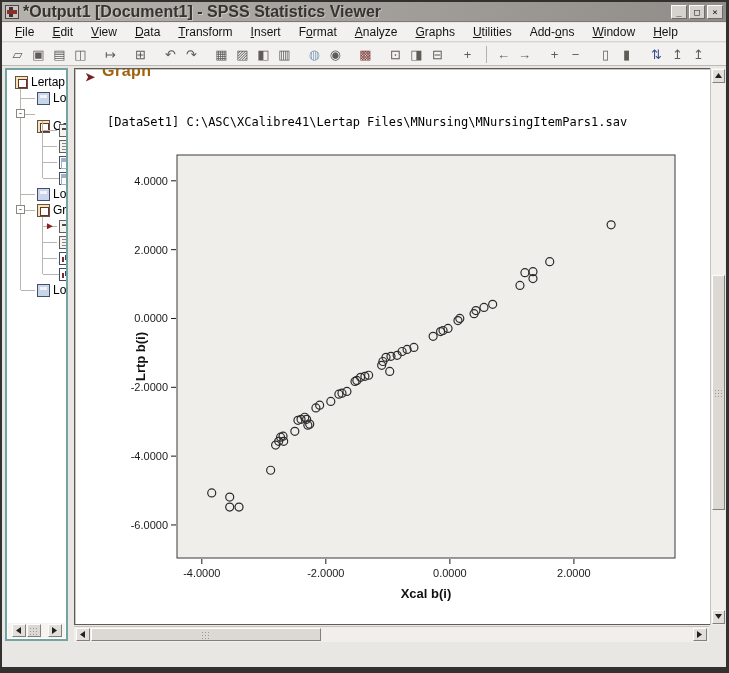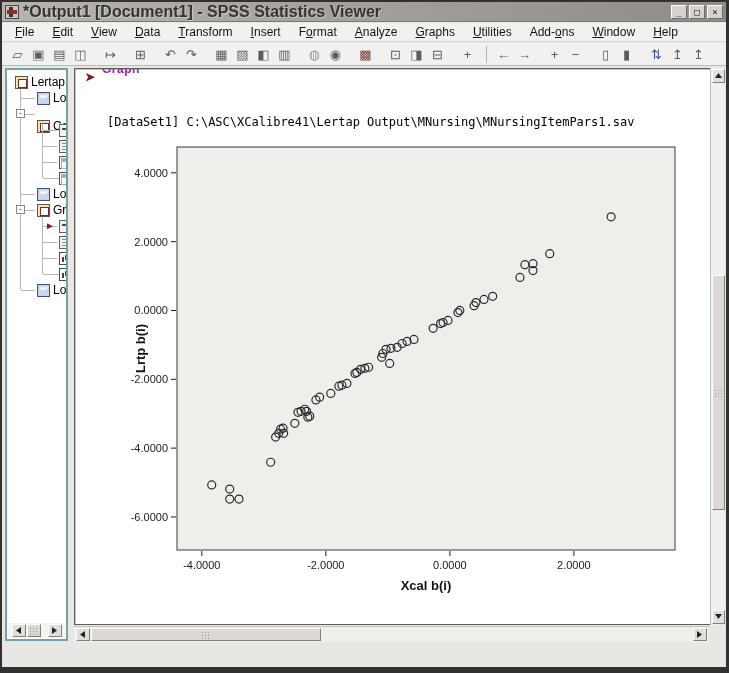--- a/index.html
+++ b/index.html
@@ -75,26 +75,26 @@
   .ticon.chart-icon::before { content:""; position:absolute; left:2px; bottom:2px; width:2px; height:5px; background:#7c2a26;
     box-shadow:3px -2px 0 #2a4a7c, 6px 1px 0 #4a7c2a; }
 
   .splitter { position:absolute; left:66px; top:0; width:6px; bottom:0; }
 
   
   .mainpane { position:absolute; left:72px; top:2px; width:640px; bottom:17px;
     background:#fff; border:1px solid #5f5c58; box-shadow:inset 1px 1px 0 #c9c6c2; overflow:hidden; }
   .content-heading-wrap { position:absolute; left:10px; top:0; height:13px; overflow:hidden; }
   .heading-arrow { position:absolute; left:0; top:1px; color:#7a1f1f; font-size:12px; font-weight:bold; }
-  .content-heading { margin-left:17px; margin-top:-7px; font-size:12px; font-weight:bold; color:#a21caf;
+  .content-heading { margin-left:17px; margin-top:-7px; font-size:16px; font-weight:bold; color:#a16207;
     letter-spacing:.5px; }
   .dataset-line { position:absolute; left:32px; top:46px; font-family:"DejaVu Sans Mono",monospace;
     font-size:12px; color:#000; white-space:pre; }
 
-  .chart-wrap { position:absolute; left:52px; top:68px; width:575px; height:465px; }
+  .chart-wrap { position:absolute; left:52px; top:76px; width:575px; height:465px; }
 
   
   .sb-btn { position:absolute; background:#e2dfdb; border:1px solid;
     border-color:#fdfdfd #82807c #82807c #fdfdfd; display:flex; align-items:center; justify-content:center; }
   .sb-btn svg { display:block; }
   .vscroll { position:absolute; right:1px; top:2px; width:15px; bottom:17px; background:#f1efec;
     border-left:1px solid #c5c2be; }
   .vthumb { position:absolute; left:1px; width:13px; background:#dcd9d5; border:1px solid;
     border-color:#fdfdfd #82807c #82807c #fdfdfd; }
   .hscroll-main { position:absolute; left:72px; right:17px; bottom:0; height:16px; background:#f1efec;
@@ -267,21 +267,21 @@
       </div>
     </div>
 
     <div class="splitter"></div>
 
     <div class="mainpane">
       <div class="content-heading-wrap">
         <span class="heading-arrow">➤</span>
         <div class="content-heading">Graph</div>
       </div>
-      <div class="dataset-line">[DataSet1] C:\ASC\XCalibre41\Lertap Output\MNursing\MNursingItemPars1.sav</div>
+      <div class="dataset-line">[DataSet1] C:\ASC\XCalibre41\Lertap Files\MNursing\MNursingItemPars1.sav</div>
       <div class="chart-wrap" id="chart"><svg width="575" height="465">
             <rect x="50" y="10" width="498" height="403" fill="#f0eeeb" stroke="#3a3a3a" stroke-width="1"></rect>
             <line x1="44" y1="35.81127241673783" x2="49" y2="35.81127241673783" stroke="#1a1a1a"></line>
             <text x="41" y="39.81127241673783" text-anchor="end" font-size="11" fill="#1a1a1a" font-family="Liberation Sans, sans-serif">4.0000</text>
             <line x1="44" y1="104.64133219470538" x2="49" y2="104.64133219470538" stroke="#1a1a1a"></line>
             <text x="41" y="108.64133219470538" text-anchor="end" font-size="11" fill="#1a1a1a" font-family="Liberation Sans, sans-serif">2.0000</text>
             <line x1="44" y1="173.47139197267293" x2="49" y2="173.47139197267293" stroke="#1a1a1a"></line>
             <text x="41" y="177.47139197267293" text-anchor="end" font-size="11" fill="#1a1a1a" font-family="Liberation Sans, sans-serif">0.0000</text>
             <line x1="44" y1="242.30145175064047" x2="49" y2="242.30145175064047" stroke="#1a1a1a"></line>
             <text x="41" y="246.30145175064047" text-anchor="end" font-size="11" fill="#1a1a1a" font-family="Liberation Sans, sans-serif">-2.0000</text>

